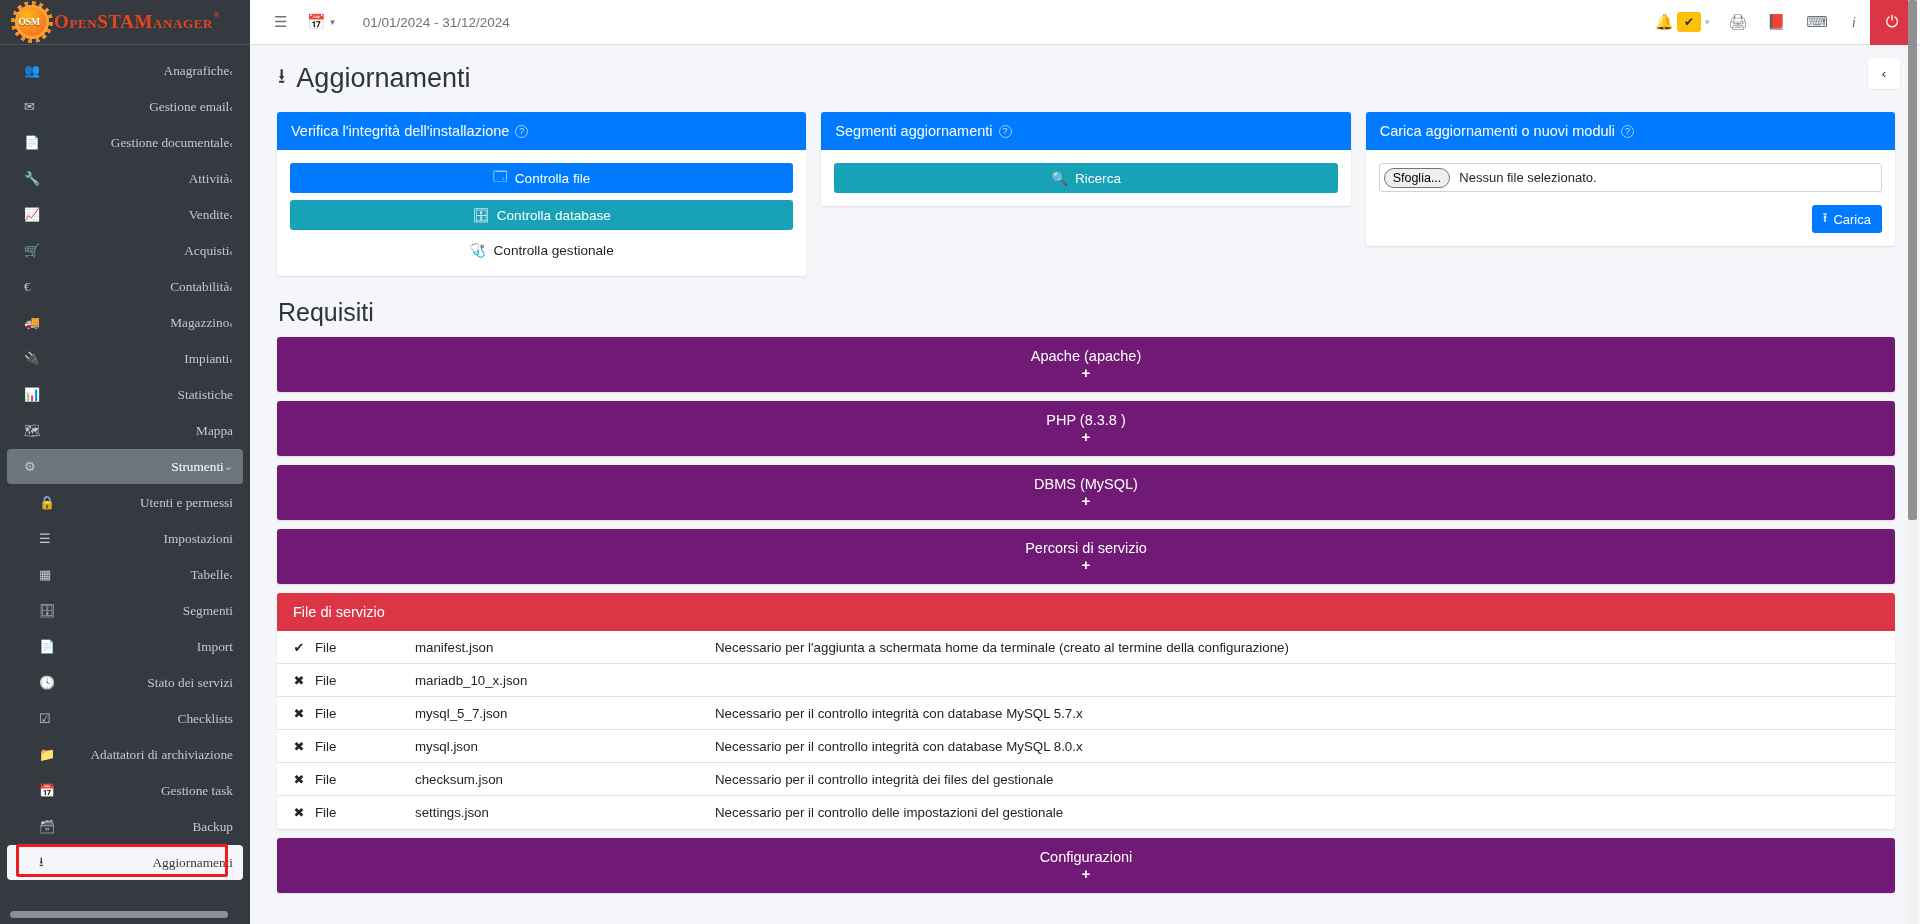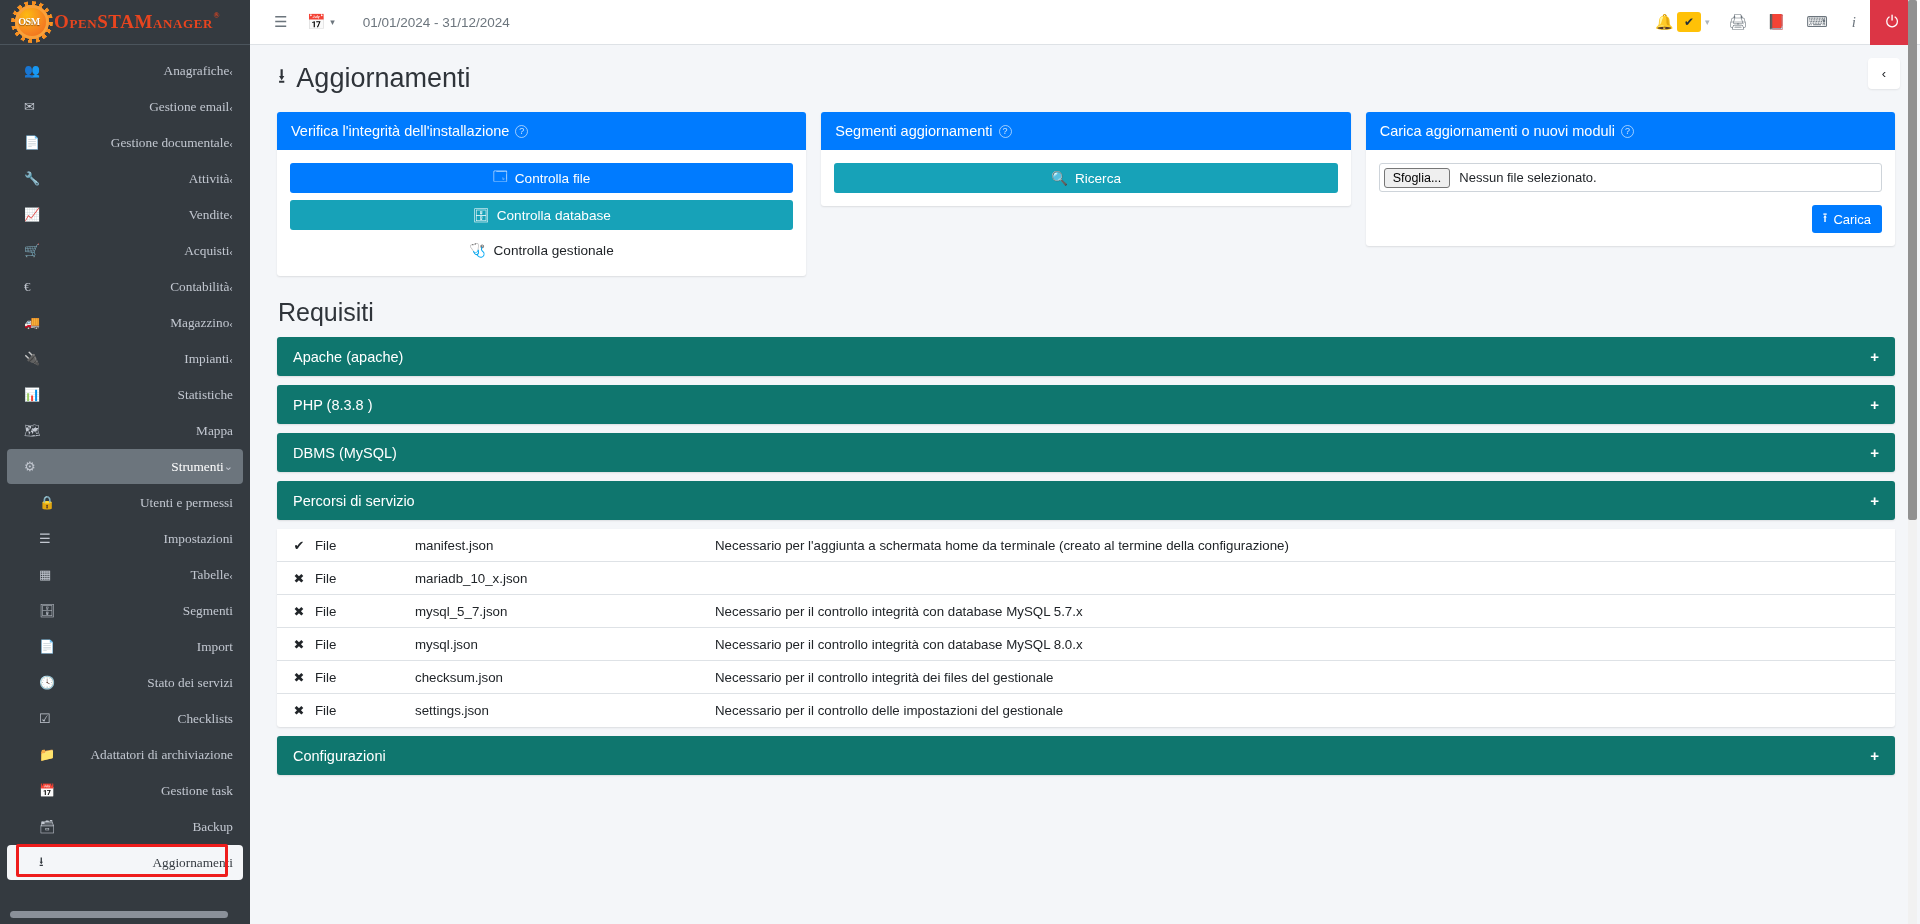--- a/index.html
+++ b/index.html
@@ -145,21 +145,21 @@
   .btn-teal { background: #17a2b8; }
   .btn-plain {
     background: transparent; color: #212529; margin-top: 7px; height: 26px;
   }
   .mb7 { margin-bottom: 7px; }
   .file-row {
     display: flex; align-items: center; border: 1px solid #ced4da;
     border-radius: 3px; height: 29px; padding: 0 4px; background: #fff;
   }
   .sfoglia {
-    border: 1px solid #767676; background: #efefef; border-radius: 3px;
+    border: 1px solid #767676; background: #efefef; border-radius: 10px;
     font-size: 12.5px; padding: 2px 8px; color: #000; cursor: pointer;
     font-family: "Liberation Sans", sans-serif;
   }
   .file-name { font-size: 13px; color: #212529; padding-left: 9px; }
   .btn-carica {
     background: #007bff; color: #fff; border: none; border-radius: 3px;
     font-size: 13px; height: 28px; padding: 0 11px; margin: 13px 0 0 auto;
     display: flex; align-items: center; gap: 6px; cursor: pointer;
     font-family: "Liberation Sans", sans-serif;
   }
@@ -167,21 +167,21 @@
 
   .req-title { font-size: 25px; color: #2f343a; font-weight: normal;
                padding: 22px 0 10px 8px; }
 
   .acc {
     margin: 0 7px 9px 7px; border-radius: 3px; color: #fff;
     display: flex; align-items: center; justify-content: space-between;
     padding: 11px 16px; font-size: 14.5px; cursor: pointer;
     box-shadow: 0 1px 2px rgba(0,0,0,.10);
   }
-  .acc-green { background: #0f766e; }
+  .acc-green { background: #701a75; flex-direction: column; }
   .acc-red { background: #dc3545; border-radius: 3px 3px 0 0;
              margin-bottom: 0; box-shadow: none; }
   .acc .plus { font-size: 15px; font-weight: bold; }
 
   .tbl { margin: 0 7px 9px 7px; background: #fff; border-radius: 0 0 3px 3px;
          box-shadow: 0 1px 2px rgba(0,0,0,.10); }
   .trow { display: flex; align-items: center; height: 33px;
           border-bottom: 1px solid #dee2e6; font-size: 13.3px; color: #212529; }
   .trow:last-child { border-bottom: none; }
   .c-st { width: 38px; flex: 0 0 38px; text-align: center; font-size: 13px;
@@ -433,20 +433,23 @@
         <div class="acc acc-green">
           <span>DBMS (MySQL)</span>
           <span class="plus">+</span>
         </div>
         <div class="acc acc-green">
           <span>Percorsi di servizio</span>
           <span class="plus">+</span>
         </div>
       </div>
 
+    <div class="acc acc-red">
+      <span>File di servizio</span>
+    </div>
     <div class="tbl" id="svc-rows">
         <div class="trow">
           <div class="c-st">✔</div>
           <div class="c-ty">File</div>
           <div class="c-fn">manifest.json</div>
           <div class="c-ds">Necessario per l'aggiunta a schermata home da terminale (creato al termine della configurazione)</div>
         </div>
         <div class="trow">
           <div class="c-st">✖</div>
           <div class="c-ty">File</div>

